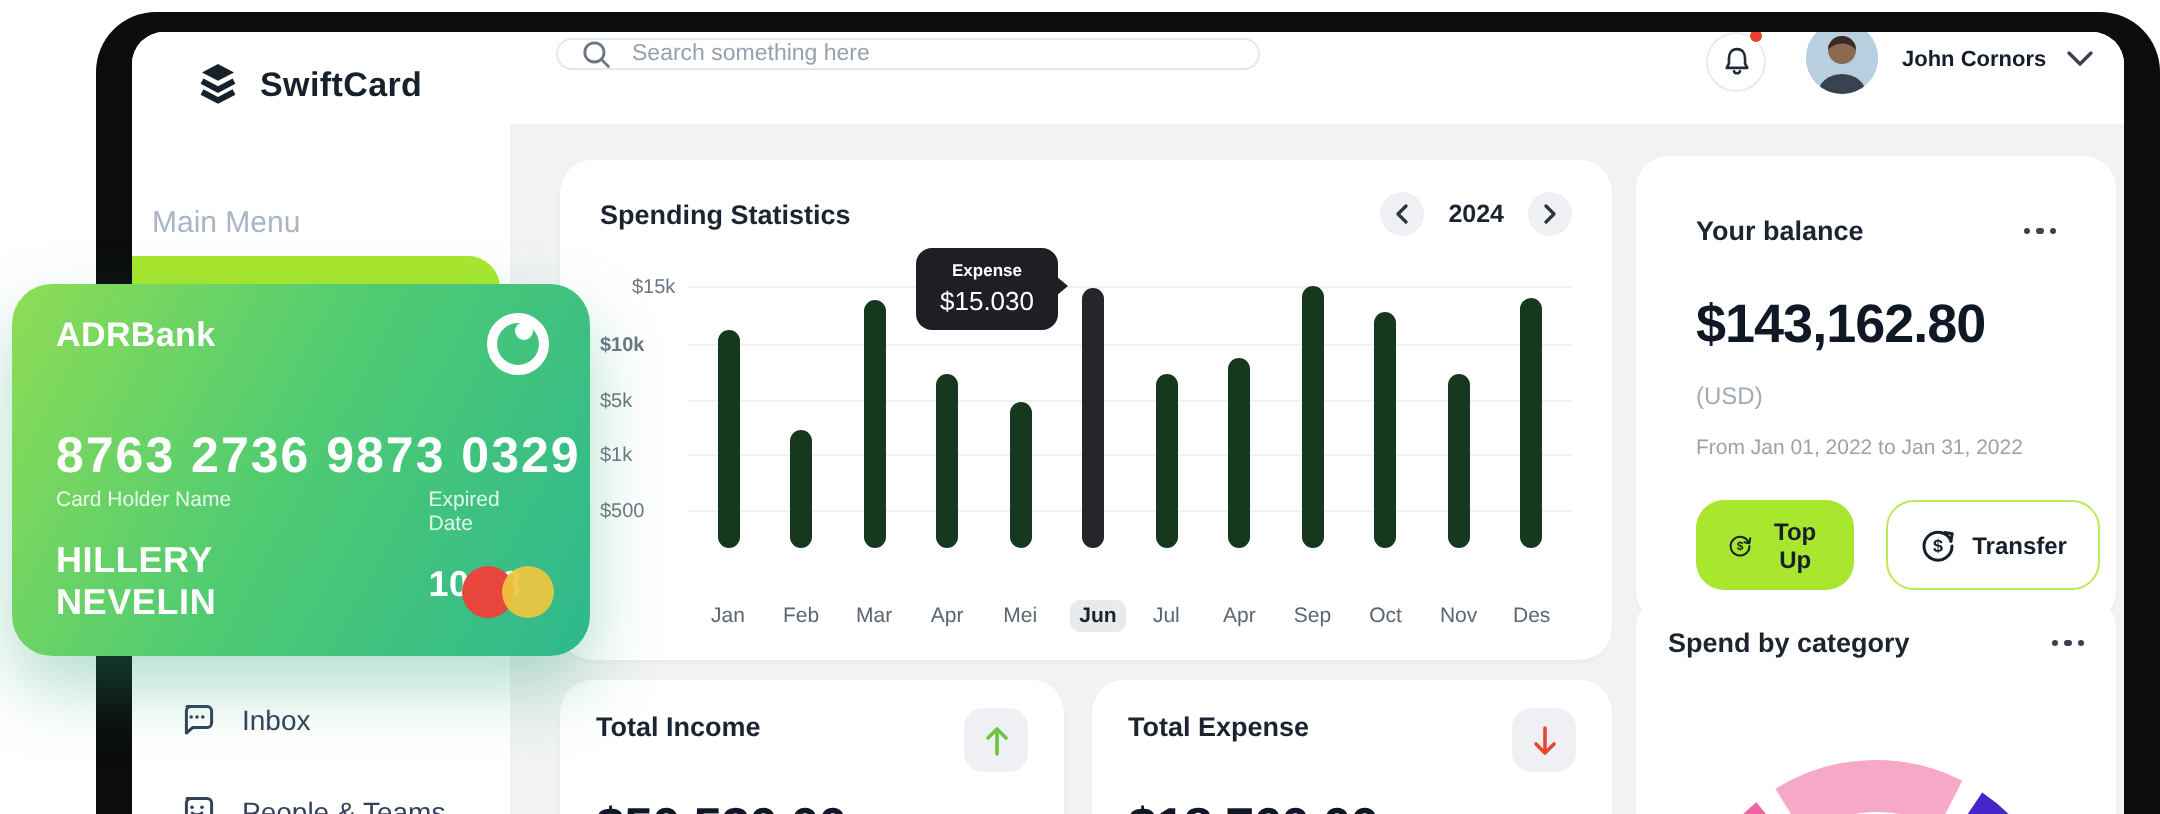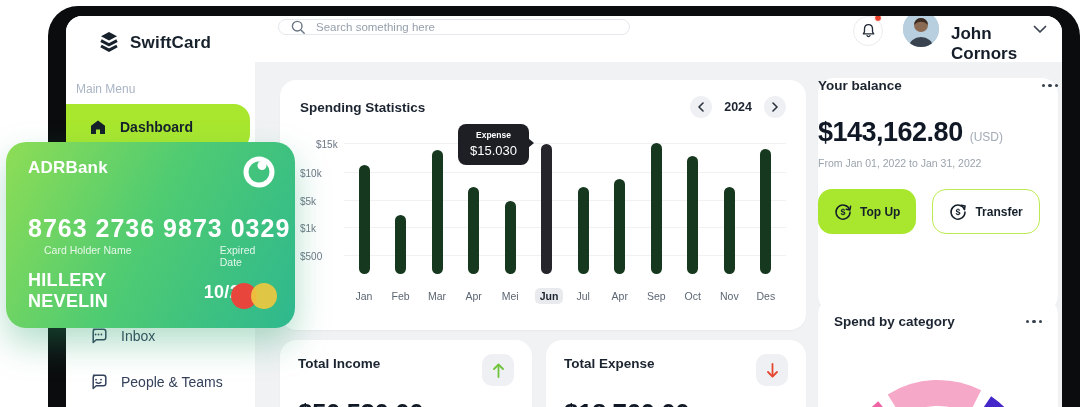--- a/index.html
+++ b/index.html
@@ -7,41 +7,41 @@
     font-family:"Liberation Sans", sans-serif; -webkit-font-smoothing:antialiased; }
   .device { position:absolute; left:48px; top:6px; width:1032px; height:460px;
     background:#0b0c0e; border-radius:30px; }
   .screen { position:absolute; left:18px; top:10px; right:18px; bottom:0;
     background:#fff; border-radius:16px 16px 0 0; overflow:hidden; }
 
   
   .sidebar { position:absolute; left:0; top:0; width:189px; height:100%; background:#fff; z-index:2; }
   .logo-row { display:flex; align-items:center; gap:10px; padding:16px 0 0 32px; }
   .logo-text { font-size:17px; font-weight:bold; color:#17212b; letter-spacing:.2px; }
-  .menu-label { margin:29px 0 0 10px; font-size:12px; color:#a9b4c4; }
+  .menu-label { margin:50px 0 0 10px; font-size:15px; color:#a9b4c4; }
   .nav-item { display:flex; align-items:center; gap:14px; height:46px; padding-left:24px;
     font-size:14px; color:#33415a; cursor:pointer; }
   .nav-item.active { margin-top:8px; width:184px; background:#a9e72f; border-radius:0 16px 16px 0;
     font-weight:bold; color:#15202a; }
   .nav-item.pushed1 { margin-top:163px; }
 
   
   .topbar { position:absolute; left:189px; top:0; right:0; height:46px; background:#fff; z-index:1; }
   .search-wrap { position:absolute; left:23px; top:3px; width:352px; height:16px; border:1px solid #e4e7eb;
     border-radius:14px; display:flex; align-items:center; padding:0 12px; gap:10px; background:#fff; }
   .search-wrap input { border:none; outline:none; flex:1; font-size:11.5px; color:#3a4452;
     font-family:"Liberation Sans", sans-serif; background:transparent; }
   .search-wrap input::placeholder { color:#96a0ac; }
   .bell-btn { position:absolute; left:598px; top:0; width:30px; height:30px; border-radius:50%;
     border:1px solid #e8eaee; background:#fff; display:flex; align-items:center; justify-content:center; cursor:pointer; }
   .notif-dot { position:absolute; top:-3px; right:0; width:8px; height:8px; border-radius:50%;
     background:#e8402a; border:1.5px solid #fff; }
   .avatar { position:absolute; left:648px; top:-5px; width:36px; height:36px; border-radius:50%;
     background:#b8cfdf; overflow:hidden; cursor:pointer; }
-  .user-name { position:absolute; left:696px; top:8px; font-size:17px; font-weight:bold; color:#141d29; }
+  .user-name { position:absolute; left:696px; top:8px; font-size:11px; font-weight:bold; color:#141d29; }
   .chevron-down { position:absolute; left:778px; top:9px; cursor:pointer; }
 
   
   .main { position:absolute; left:189px; top:46px; right:0; bottom:0; background:#f1f2f4; }
   .card { position:absolute; background:#fff; border-radius:16px; box-shadow:0 1px 2px rgba(16,24,40,.04); }
 
   
   .chart-card { left:25px; top:18px; width:526px; height:250px; padding:16px 20px; }
   .card-title { font-size:13.5px; font-weight:bold; color:#1b2430; }
   .chart-head { display:flex; align-items:center; justify-content:space-between; }
@@ -49,32 +49,32 @@
   .year-btn { width:22px; height:22px; border-radius:50%; background:#eef0f3; border:none;
     display:flex; align-items:center; justify-content:center; cursor:pointer; }
   .year-label { font-size:12.5px; font-weight:bold; color:#1b2430; }
   .plot { position:relative; height:138px; margin:18px 0 0 44px; }
   .gridline { position:absolute; left:0; right:0; height:1px; background:#f0f1f3; }
   .ytick { position:absolute; left:-44px; font-size:10px; color:#6b7684; transform:translateY(50%); }
   .bars { position:absolute; inset:0; display:flex; justify-content:space-between; align-items:flex-end; padding:0 8px; }
   .slot { width:24px; display:flex; justify-content:center; align-items:flex-end; height:100%; }
   .bar { width:11px; border-radius:6px; background:#16381f; }
   .bar.hl { background:#25252b; }
-  .months { display:flex; justify-content:space-between; padding:0 8px; margin:16px 0 0 44px; }
+  .months { display:flex; justify-content:space-between; padding:0 8px; margin:28px 0 0 44px; }
   .month { width:24px; text-align:center; font-size:10.5px; color:#5c6673; }
   .month .chip { background:#e8eaed; border-radius:5px; padding:2px 5px; color:#1b2430; font-weight:bold; }
   .tooltip { position:absolute; left:114px; top:-12px; background:#1e1f24; color:#fff; border-radius:8px;
     padding:6px 12px 7px; text-align:center; z-index:5; }
   .tooltip .t1 { font-size:8.5px; font-weight:bold; display:block; }
   .tooltip .t2 { font-size:13px; margin-top:3px; display:block; }
   .tooltip:after { content:""; position:absolute; right:-5px; top:14px; border-left:6px solid #1e1f24;
     border-top:5px solid transparent; border-bottom:5px solid transparent; }
 
   
-  .balance-card { left:563px; top:16px; width:240px; height:234px; padding:0; }
+  .balance-card { left:563px; top:16px; width:240px; height:234px; padding:30px; }
   .dots { display:flex; gap:3px; cursor:pointer; padding:4px 0; }
   .dots i { width:3.5px; height:3.5px; border-radius:50%; background:#39434f; display:block; }
   .balance-amount { margin-top:24px; font-size:27px; font-weight:bold; color:#101826; letter-spacing:-.5px; }
   .balance-cur { font-size:12px; color:#a2abb5; font-weight:normal; letter-spacing:0; }
   .balance-period { margin-top:9px; font-size:10.5px; color:#9aa3ad; }
   .btn-row { display:flex; gap:16px; margin-top:20px; }
   .btn { display:flex; align-items:center; gap:8px; border-radius:14px; padding:0 16px; height:45px;
     font-size:12px; font-weight:bold; color:#15202a; cursor:pointer; font-family:"Liberation Sans", sans-serif; }
   .btn-topup { background:#a9e72f; border:none; }
   .btn-transfer { background:#fff; border:1.5px solid #bbea53; }
@@ -93,21 +93,21 @@
   .stat-amount { margin-top:12px; font-size:26px; font-weight:bold; color:#101826; letter-spacing:-.5px; }
 
   
   .bank-card { position:absolute; left:6px; top:142px; width:289px; height:186px; border-radius:20px;
     background:linear-gradient(118deg,#8edd55 0%,#4fcb72 48%,#2eb88e 100%);
     box-shadow:0 16px 34px rgba(40,160,110,.35); z-index:50; color:#fff; padding:16px 22px; }
   .bank-name { font-size:17px; font-weight:bold; letter-spacing:.2px; }
   .bank-logo { position:absolute; right:20px; top:14px; }
   .card-number { margin-top:36px; font-size:25px; font-weight:bold; letter-spacing:1px; white-space:nowrap; }
   .card-bottom { position:absolute; left:22px; right:22px; bottom:16px; display:flex; gap:28px; }
-  .cc-label { font-size:10.5px; color:rgba(255,255,255,.85);margin-left:16px; }
+  .cc-label { font-size:10.5px; color:rgba(255,255,255,.85); }
   .cc-value { font-size:18px; font-weight:bold; margin-top:14px; letter-spacing:.3px; }
   .mc { position:absolute; right:-4px; bottom:2px; width:46px; height:27px; }
   .mc i { position:absolute; width:26px; height:26px; border-radius:50%; display:block; }
   .mc .c1 { left:0; background:#e8463c; }
   .mc .c2 { right:0; background:#eec83f; opacity:.92; }
 </style>
 </head>
 <body>
 
 <div class="device">
@@ -202,21 +202,21 @@
         </div>
         <div class="plot">
           <div id="grid">
               <div class="gridline" style="bottom: 17.94px;"></div>
               <span class="ytick" style="bottom: 17.94px;">$500</span>
               <div class="gridline" style="bottom: 45.54px;"></div>
               <span class="ytick" style="bottom: 45.54px;">$1k</span>
               <div class="gridline" style="bottom: 73.14px;"></div>
               <span class="ytick" style="bottom: 73.14px;">$5k</span>
               <div class="gridline" style="bottom: 100.74px;"></div>
-              <span class="ytick" style="bottom: 100.74px;">$10k</span>
+              <span class="ytick" style="bottom: 100.74px; font-weight: bold;">$10k</span>
               <div class="gridline" style="bottom: 129.72px;"></div>
               <span class="ytick" style="bottom: 129.72px; padding-left: 16px;">$15k</span>
             </div>
           <div class="bars" id="bars">
               <div class="slot">
                 <div class="bar" style="height: 109px;"></div>
               </div>
               <div class="slot">
                 <div class="bar" style="height: 59px;"></div>
               </div>

